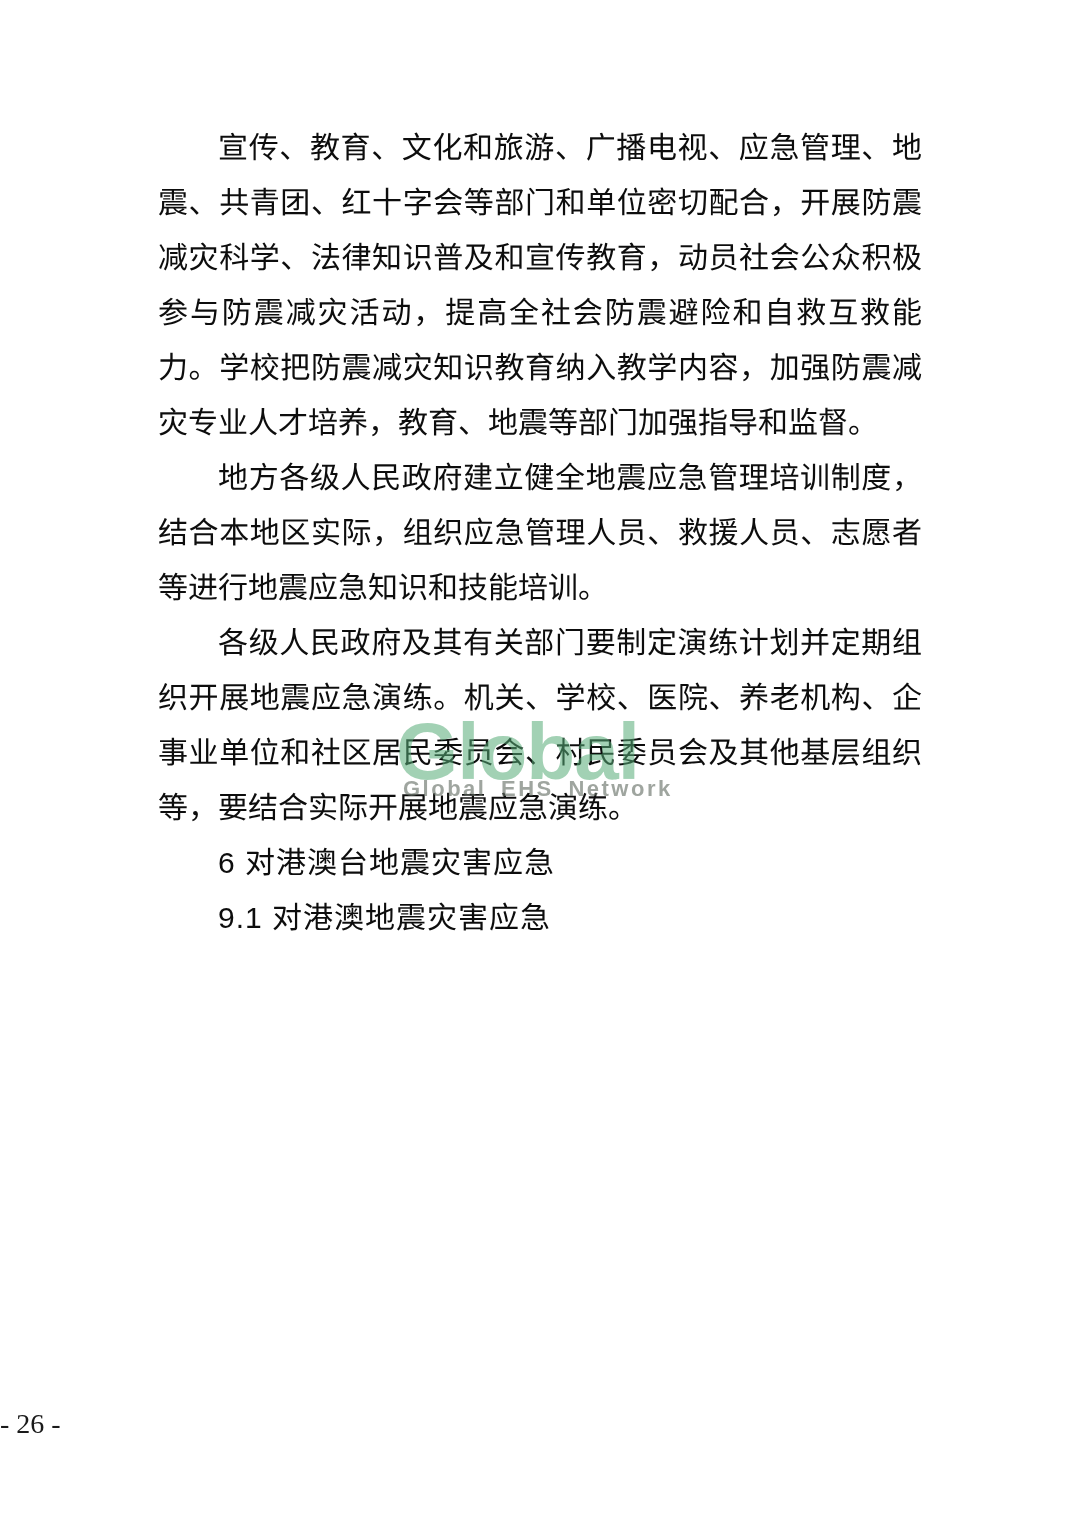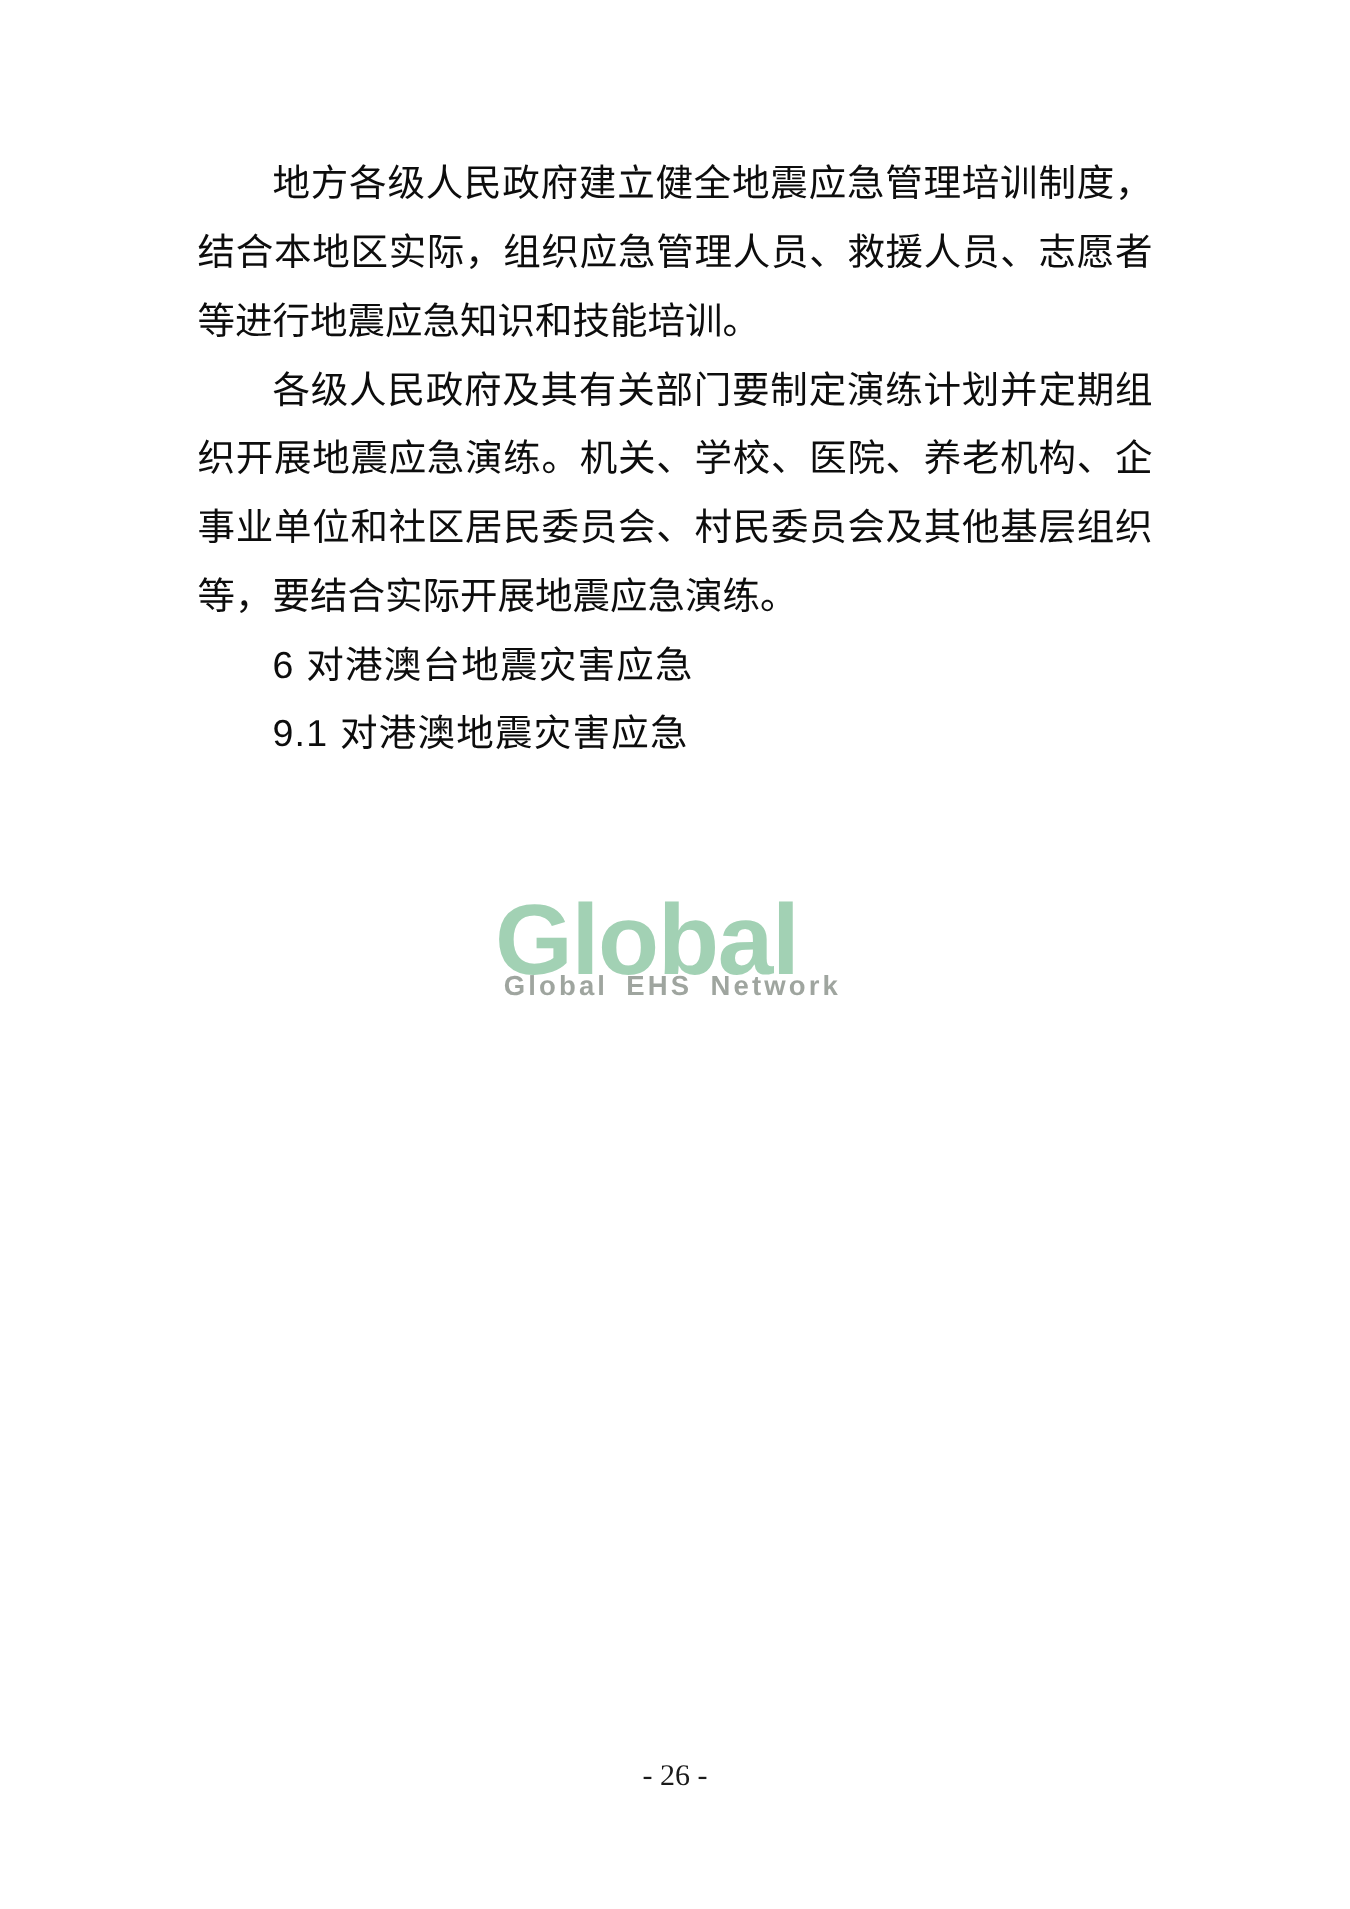--- a/index.html
+++ b/index.html
@@ -55,33 +55,33 @@
     word-spacing: 6px;
     margin-top: -14px;
     margin-left: 7px;
     white-space: nowrap;
   }
   .page-number {
     position: absolute;
     left: 0;
     right: 0;
     top: 1408px;
-    text-align: center;
     font-family: "Liberation Serif", "DejaVu Serif", serif;
-    font-size: 24px;
+    font-size: 28px;
     color: #1a1a1a;
   }
 </style>
 </head>
 <body>
 
 <div class="page">
 
   <div class="doc-body">
 
+  <p class="body">宣传、教育、文化和旅游、广播电视、应急管理、地震、共青团、红十字会等部门和单位密切配合，开展防震减灾科学、法律知识普及和宣传教育，动员社会公众积极参与防震减灾活动，提高全社会防震避险和自救互救能力。学校把防震减灾知识教育纳入教学内容，加强防震减灾专业人才培养，教育、地震等部门加强指导和监督。</p>
       <p class="body">地方各级人民政府建立健全地震应急管理培训制度，结合本地区实际，组织应急管理人员、救援人员、志愿者等进行地震应急知识和技能培训。</p>
       <p class="body">各级人民政府及其有关部门要制定演练计划并定期组织开展地震应急演练。机关、学校、医院、养老机构、企事业单位和社区居民委员会、村民委员会及其他基层组织等，要结合实际开展地震应急演练。</p>
       <p class="heading">6 对港澳台地震灾害应急</p>
       <p class="heading">9.1 对港澳地震灾害应急</p>
     </div>
 
   <div class="watermark">
     <div class="wm-title" style="color: rgba(85, 172, 118, 0.55);">Global</div>
     <div class="wm-sub" style="color: rgba(100, 110, 100, 0.62);">Global EHS Network</div>
   </div>

